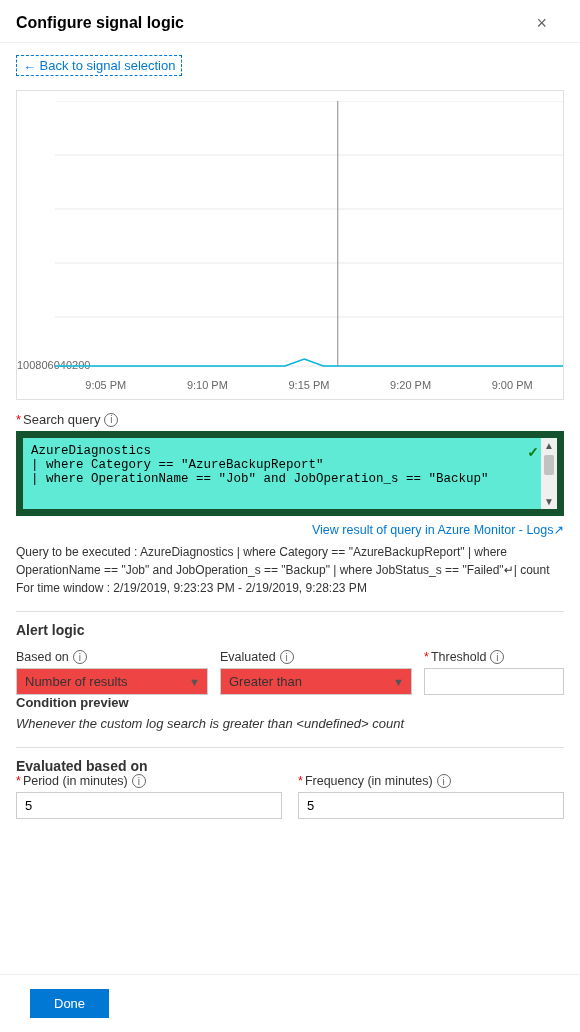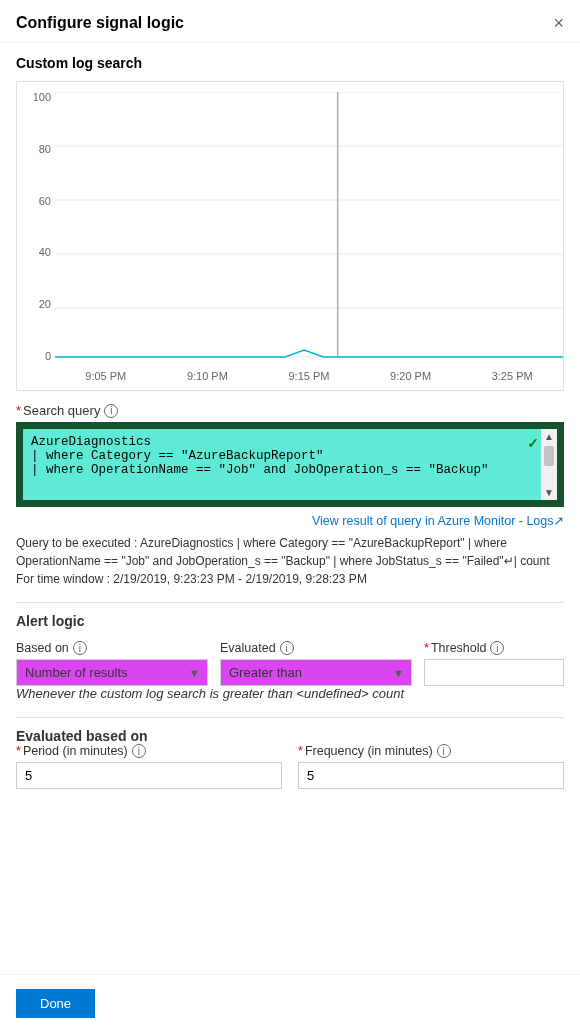--- a/index.html
+++ b/index.html
@@ -16,21 +16,21 @@
       width: 580px;
       min-height: 1032px;
       background: #fff;
       position: relative;
       padding: 0;
     }
     .header {
       display: flex;
       align-items: center;
       justify-content: space-between;
-      padding: 14px 16px 10px 16px;
+      padding: 14px 33px 10px 16px;
       border-bottom: 1px solid #eee;
     }
     .header-title {
       font-size: 16px;
       font-weight: 600;
       color: #000;
     }
     .close-btn {
       cursor: pointer;
       font-size: 18px;
@@ -69,21 +69,20 @@
       position: absolute;
       top: 10px; left: 0; right: 0; bottom: 28px;
     }
     .y-axis {
       position: absolute;
       left: 0;
       top: 0;
       bottom: 0;
       width: 38px;
       display: flex;
-      flex-direction: column;
       justify-content: space-between;
       align-items: flex-end;
       padding: 0 4px 0 0;
     }
     .y-label {
       font-size: 11px;
       color: #666;
       line-height: 1;
     }
     .chart-plot {
@@ -229,21 +228,21 @@
       display: flex;
       align-items: center;
     }
     .select-wrapper {
       position: relative;
     }
     select {
       width: 100%;
       padding: 5px 28px 5px 8px;
       border: 1px solid #ccc;
-      background: #d946ef;
+      background: #ef4444;
       font-size: 13px;
       color: #333;
       appearance: none;
       -webkit-appearance: none;
       cursor: pointer;
       outline: none;
     }
     .select-arrow {
       position: absolute;
       right: 8px;
@@ -295,21 +294,21 @@
       padding: 5px 8px;
       border: 1px solid #ccc;
       font-size: 13px;
       outline: none;
     }
     .footer {
       position: absolute;
       bottom: 0;
       left: 0;
       right: 0;
-      padding: 14px 16px;
+      padding: 14px 30px;
       border-top: 1px solid #eee;
       background: #fff;
     }
     .done-btn {
       background: #0078d4;
       color: #fff;
       border: none;
       padding: 7px 24px;
       font-size: 13px;
       cursor: pointer;
@@ -322,23 +321,23 @@
 <div class="panel">
 
   <div class="header">
     <span class="header-title">Configure signal logic</span>
     <button class="close-btn">×</button>
   </div>
 
   <div class="content">
 
     
-
-    
-    <div class="section-title">Custom log search</div>
+    <a class="back-link" href="#">← Back to signal selection</a>
+
+    
 
     
     <div class="chart-container">
       <div class="chart-inner">
 
         <div class="y-axis">
           <span class="y-label">100</span>
           <span class="y-label">80</span>
           <span class="y-label">60</span>
           <span class="y-label">40</span>
@@ -361,21 +360,21 @@
             <line x1="295" y1="0" x2="295" y2="265" stroke="#888" stroke-width="1" stroke-dasharray="none"></line>
           </svg>
         </div>
       </div>
 
       <div class="x-axis">
         <span class="x-label">9:05 PM</span>
         <span class="x-label">9:10 PM</span>
         <span class="x-label">9:15 PM</span>
         <span class="x-label">9:20 PM</span>
-        <span class="x-label">3:25 PM</span>
+        <span class="x-label">9:00 PM</span>
       </div>
     </div>
 
     
     <div class="query-section">
       <div class="label-row">
         <span class="required-star">*</span>
         <span>Search query</span>
         <span class="info-icon">i</span>
       </div>
@@ -443,20 +442,21 @@
             <span>Threshold</span>
             <span class="info-icon">i</span>
           </div>
           <input class="threshold-input" type="text" value="" style="">
         </div>
       </div>
     </div>
 
     
     <div class="condition-preview-section">
+      <div class="condition-preview-title">Condition preview</div>
       <div class="condition-preview-text">Whenever the custom log search is greater than &lt;undefined&gt; count</div>
     </div>
 
     <hr class="divider">
 
     
     <div class="evaluated-section">
       <div class="evaluated-title">Evaluated based on</div>
       <div class="eval-fields-row">
 

